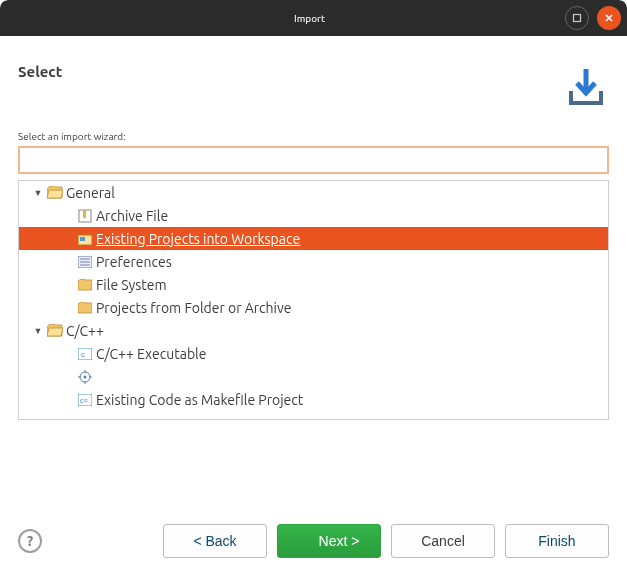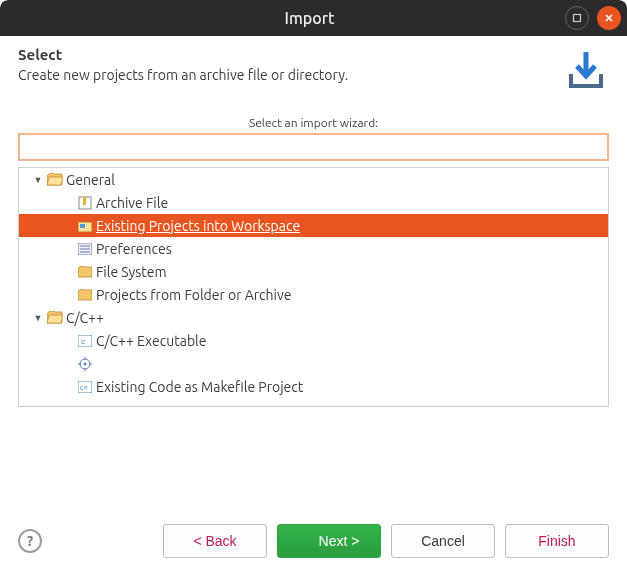--- a/index.html
+++ b/index.html
@@ -20,21 +20,21 @@
       align-items: center;
       color: #f0f0f0;
       position: relative;
       border-radius: 8px 8px 0 0;
     }
     .titlebar-title {
       position: absolute;
       left: 0; right: 8px;
       text-align: center;
       font-weight: 500;
-      font-size: 16px;
+      font-size: 10px;
     }
     .titlebar-buttons {
       position: absolute;
       right: 6px;
       display: flex;
       gap: 8px;
       align-items: center;
     }
     .win-btn {
       width: 24px; height: 24px;
@@ -53,40 +53,40 @@
       border: none;
     }
     .content {
       background: #fff;
       height: calc(576px - 36px);
       display: flex;
       flex-direction: column;
       border-radius: 0 0 8px 8px;
     }
     .header-panel {
-      padding: 10px 18px 8px 18px;
+      padding: 27px 18px 8px 18px;
       border-bottom: 1px solid transparent;
       position: relative;
       min-height: 70px;
       display: flex;
       align-items: flex-start;
       justify-content: space-between;
     }
     .header-texts { flex: 1; }
     .header-title { font-weight: bold; font-size: 15px; margin-bottom: 4px; }
     .header-desc { font-size: 14px; color: #3c3c3c; }
     .header-icon { margin-left: 12px; }
     .wizard-area {
       padding: 10px 18px 0 18px;
       flex: 1;
       display: flex;
       flex-direction: column;
       min-height: 0;
     }
-    .label-text { font-size: 12px; color: #3c3c3c; margin-bottom: 4px; text-align: center; }
+    .label-text { font-size: 10px; color: #3c3c3c; margin-bottom: 4px; }
     .filter-input {
       width: 100%;
       height: 28px;
       border: 2px solid #f5b58f;
       outline: none;
       font-size: 14px;
       padding: 2px 4px;
       background: #fff;
       margin-bottom: 6px;
     }
@@ -139,21 +139,21 @@
     .btn {
       width: 104px; height: 34px;
       border: 1px solid #bdbdbd;
       background: #fdfdfd;
       color: #3c3c3c;
       font-size: 14px;
       border-radius: 3px;
       cursor: pointer;
     }
     .btn:disabled, .btn.disabled {
-      color: #be185d;
+      color: #0c4a6e;
       cursor: default;
     }
     .btn.primary {
       background: #2ea43f;
       border: 1px solid #2ea43f;
       background: linear-gradient(#34b54a, #2a9c3c);
       color: #fff;
       padding-left: 20px;
     }
     .sep {
@@ -177,21 +177,20 @@
           <line x1="8" y1="2" x2="2" y2="8" stroke="#fff" stroke-width="1.6"></line>
         </svg>
     </div>
   </div>
 </div>
 
 <div class="content">
   <div class="header-panel">
     <div class="header-texts">
       <div class="header-title">Select</div>
-      <div class="header-desc">Create new projects from an archive file or directory.</div>
     </div>
     <div class="header-icon">
       <svg width="46" height="46" viewBox="0 0 46 46">
         <path d="M8 28 L8 40 L38 40 L38 28" fill="none" stroke="#4a6a8a" stroke-width="4"></path>
         <path d="M23 6 L23 30" stroke="#2a7ad4" stroke-width="5" fill="none"></path>
         <path d="M14 20 L23 30 L32 20" stroke="#2a7ad4" stroke-width="5" fill="none" stroke-linejoin="miter"></path>
       </svg>
     </div>
   </div>
 

